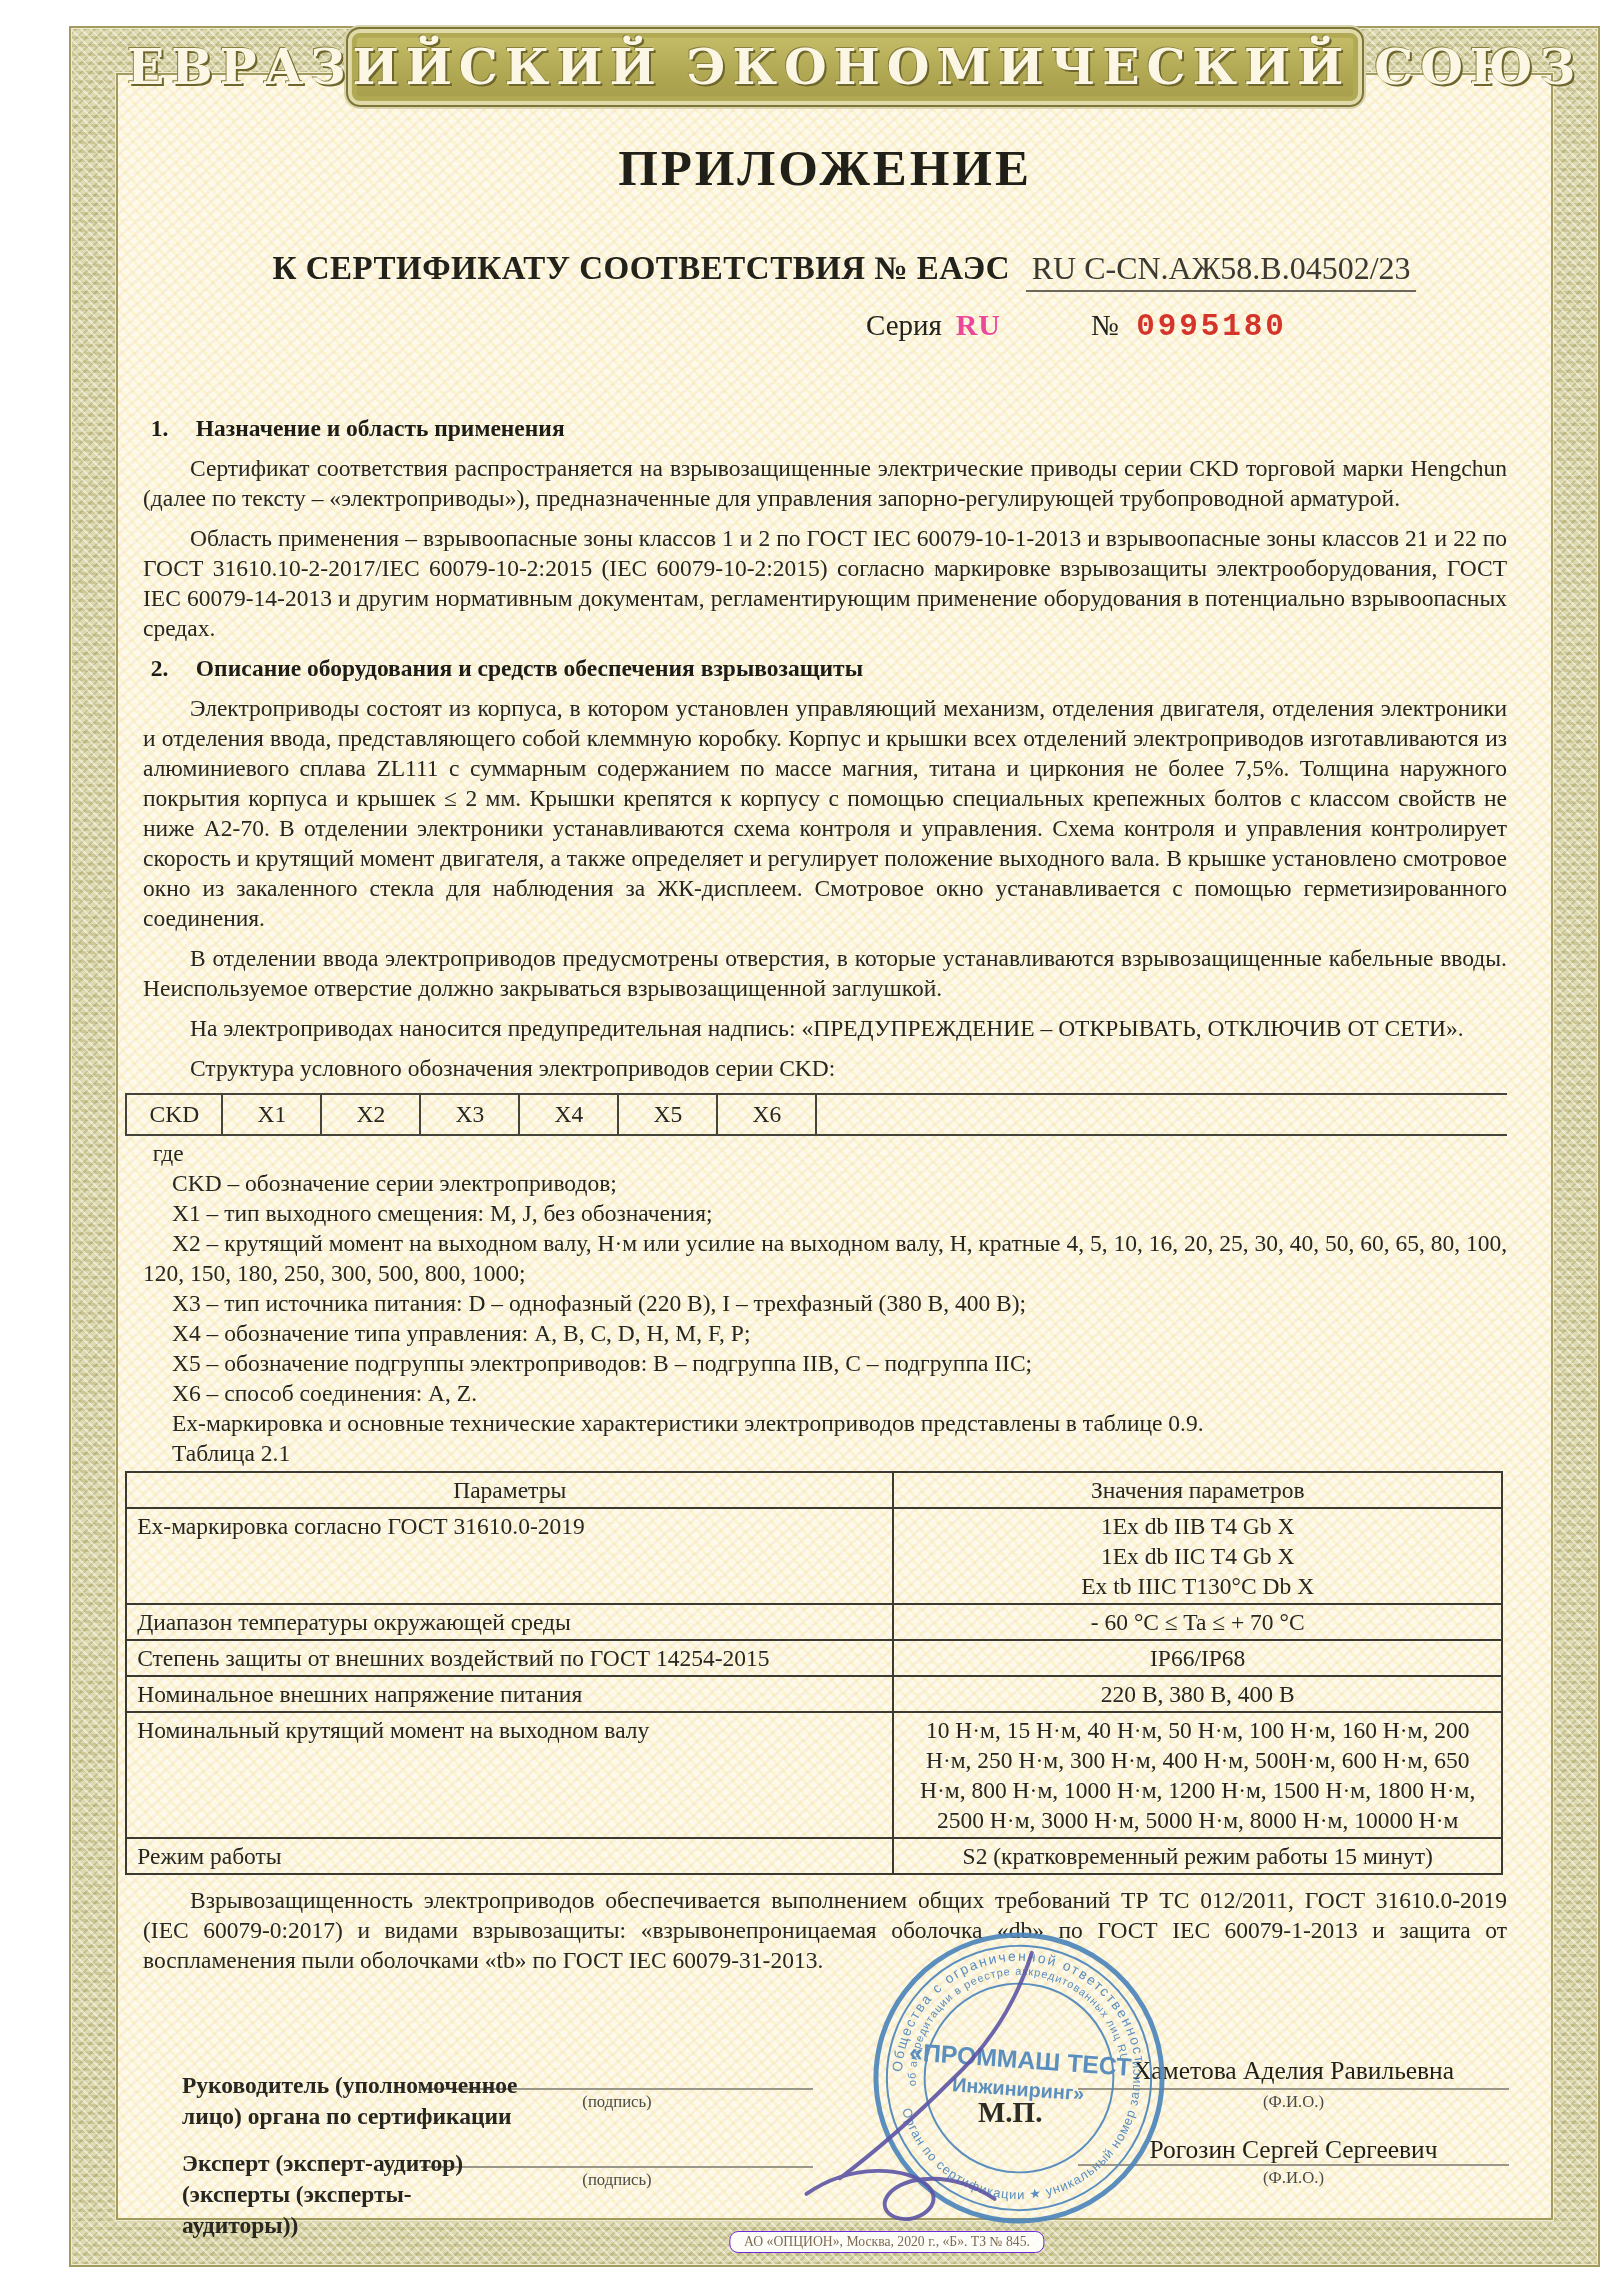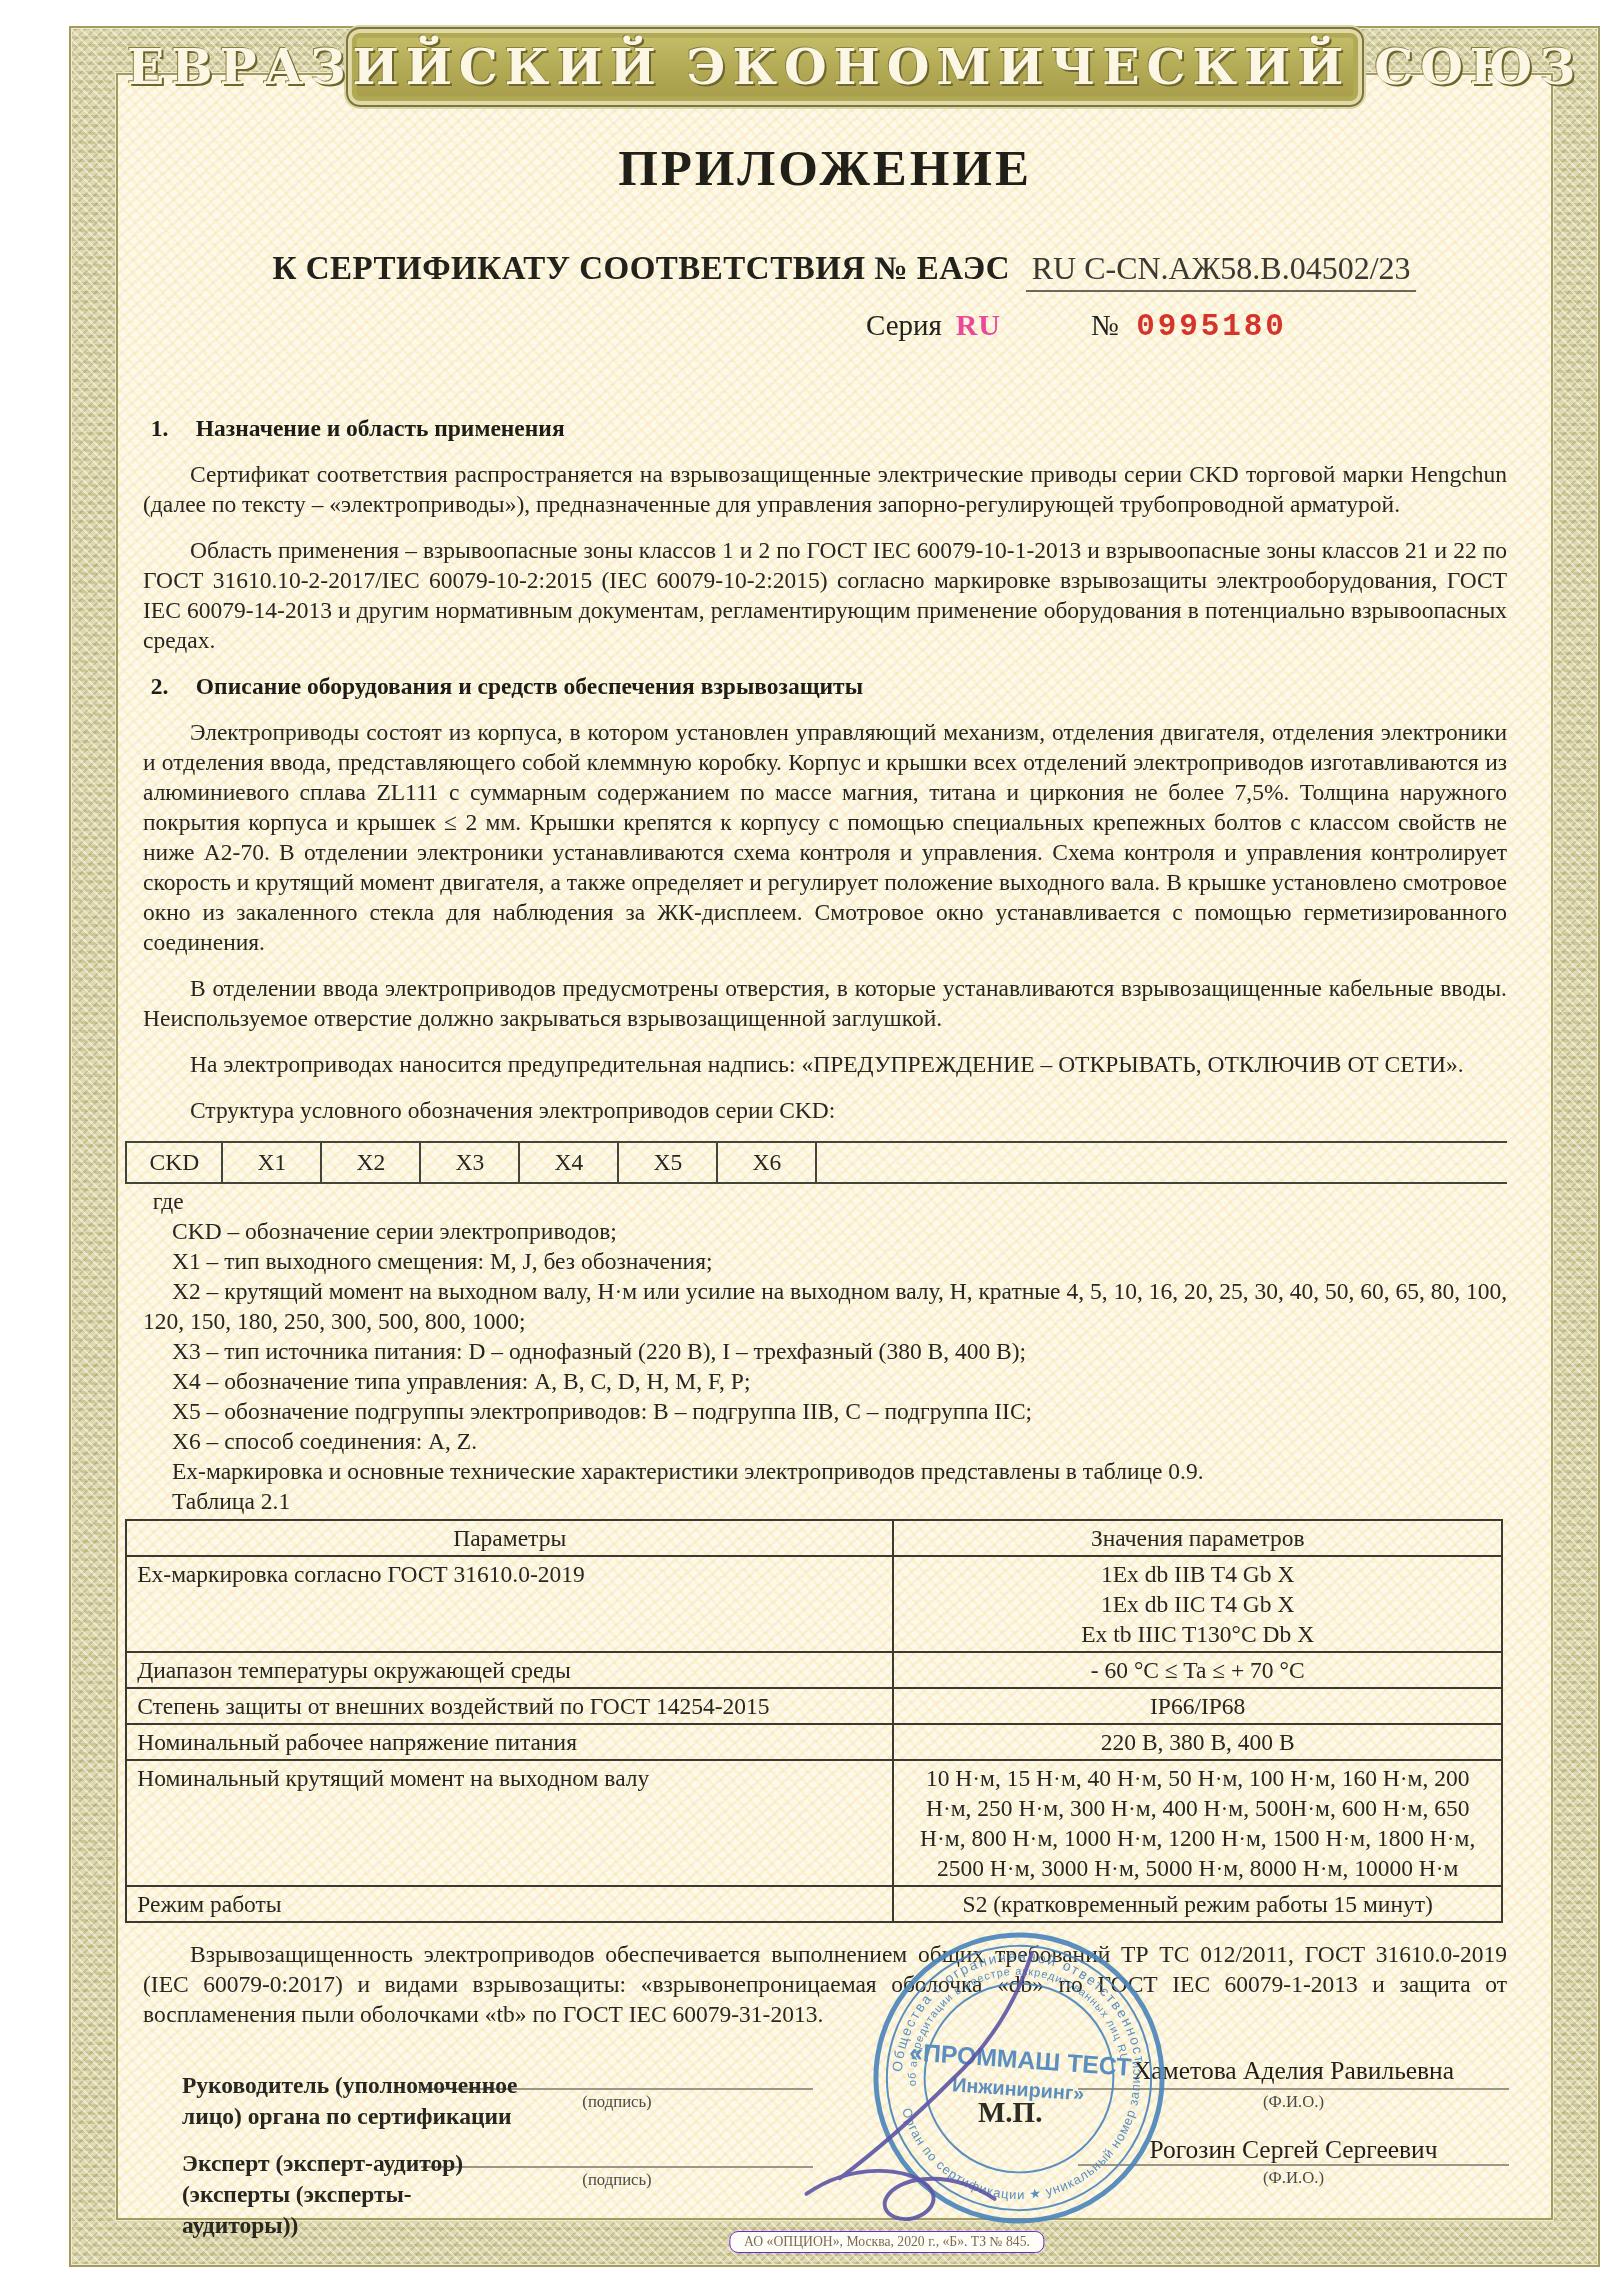--- a/index.html
+++ b/index.html
@@ -64,21 +64,21 @@
   .series-ru{font-size:30px;font-weight:bold;color:#ec4899;margin-left:13.7px;letter-spacing:1px;}
   .num-sign{font-size:29px;color:#23221b;margin-left:90px;}
   .blank-num{
     font-family:"Liberation Mono", monospace;font-weight:bold;font-size:31px;color:#d5342b;
     letter-spacing:2.9px;margin-left:17.6px;
   }
 
   .body-text{margin-top:69px;font-size:23.5px;line-height:30px;text-align:justify;}
   .sec-h{font-weight:bold;margin:5.9px 0 3.9px 7.8px;color:#1d1c15;}
   .sec-num{margin-right:27.4px;}
-  p.para{margin:16px 0;text-indent:47px;}
+  p.para{margin:10px 0;text-indent:47px;}
   p.def{margin:0;text-indent:29px;text-align:left;}
   p.plain{margin:0;text-indent:9.8px;text-align:left;}
 
   
   .structure-row{
     display:grid;grid-template-columns:96px repeat(6,99px);
     margin:3.9px 0 2px -17.6px;border:2px solid #45443a;border-right:none;
   }
   .structure-cell{
     border-right:2px solid #45443a;text-align:center;padding:4.9px 0;font-size:23.5px;
@@ -205,21 +205,21 @@
         </tr>
         <tr>
           <td class="pname">Диапазон температуры окружающей среды</td>
           <td class="pval">- 60 °C ≤ Ta ≤ + 70 °C</td>
         </tr>
         <tr>
           <td class="pname">Степень защиты от внешних воздействий по ГОСТ 14254-2015</td>
           <td class="pval">IP66/IP68</td>
         </tr>
         <tr>
-          <td class="pname">Номинальный рабочее напряжение питания</td>
+          <td class="pname">Номинальное внешних напряжение питания</td>
           <td class="pval">220 В, 380 В, 400 В</td>
         </tr>
         <tr>
           <td class="pname">Номинальный крутящий момент на выходном валу</td>
           <td class="pval">10 Н·м, 15 Н·м, 40 Н·м, 50 Н·м, 100 Н·м, 160 Н·м, 200 Н·м, 250 Н·м, 300 Н·м, 400 Н·м, 500Н·м, 600 Н·м, 650 Н·м, 800 Н·м, 1000 Н·м, 1200 Н·м, 1500 Н·м, 1800 Н·м, 2500 Н·м, 3000 Н·м, 5000 Н·м, 8000 Н·м, 10000 Н·м</td>
         </tr>
         <tr>
           <td class="pname">Режим работы</td>
           <td class="pval">S2 (кратковременный режим работы 15 минут)</td>
         </tr>

